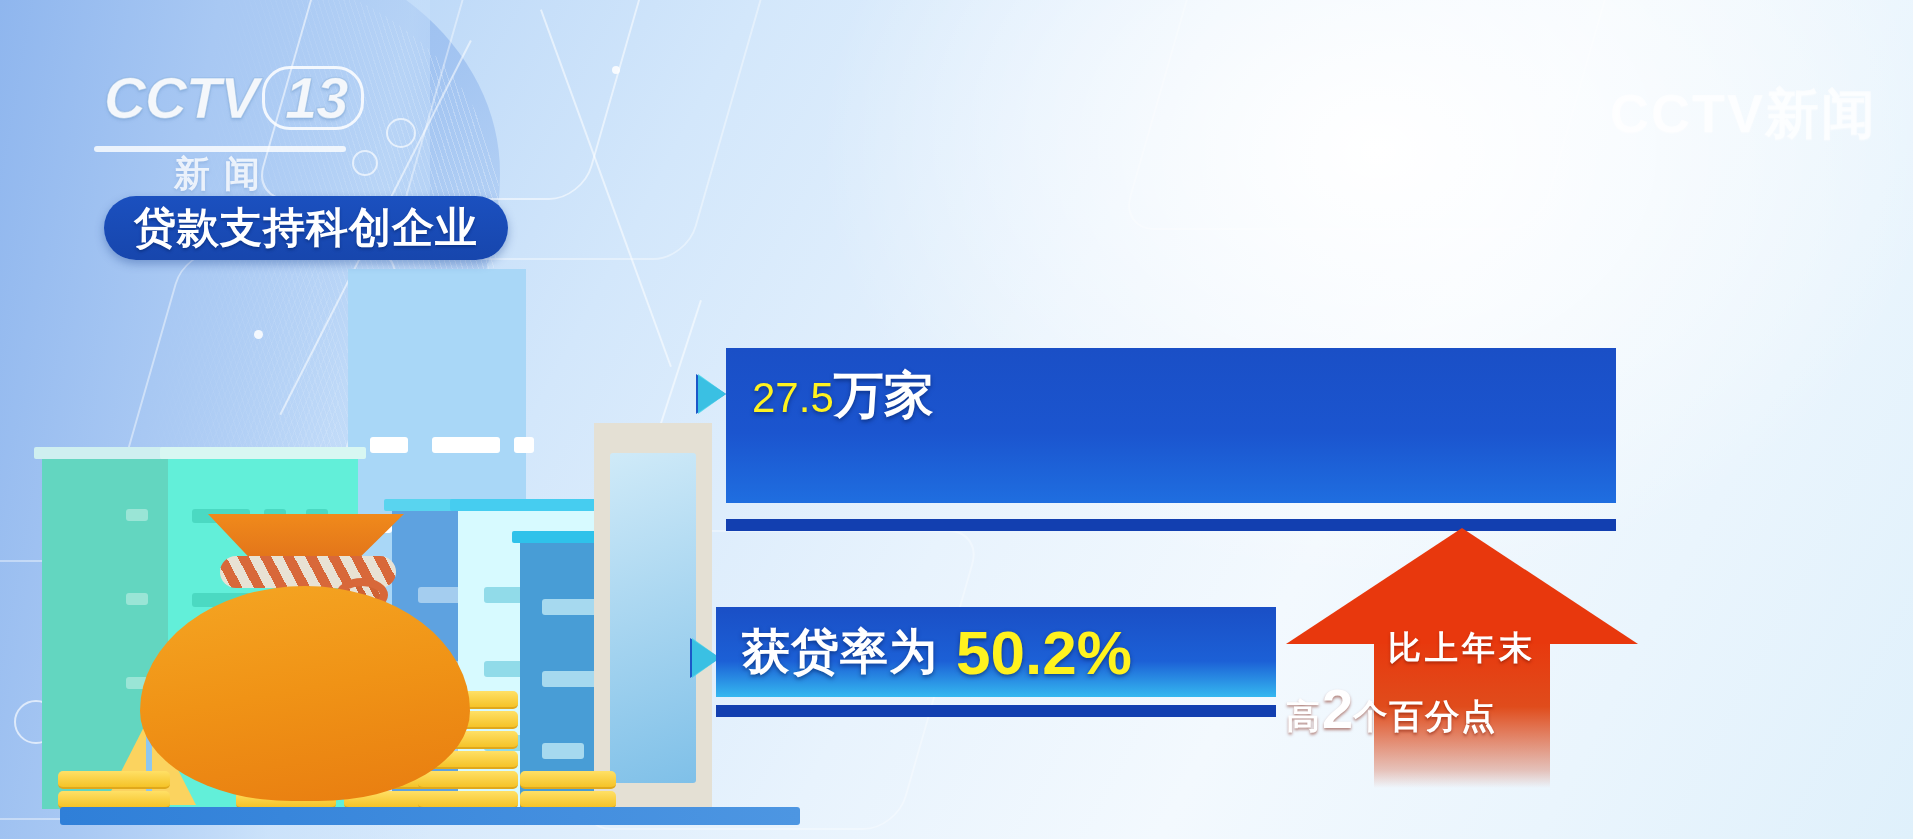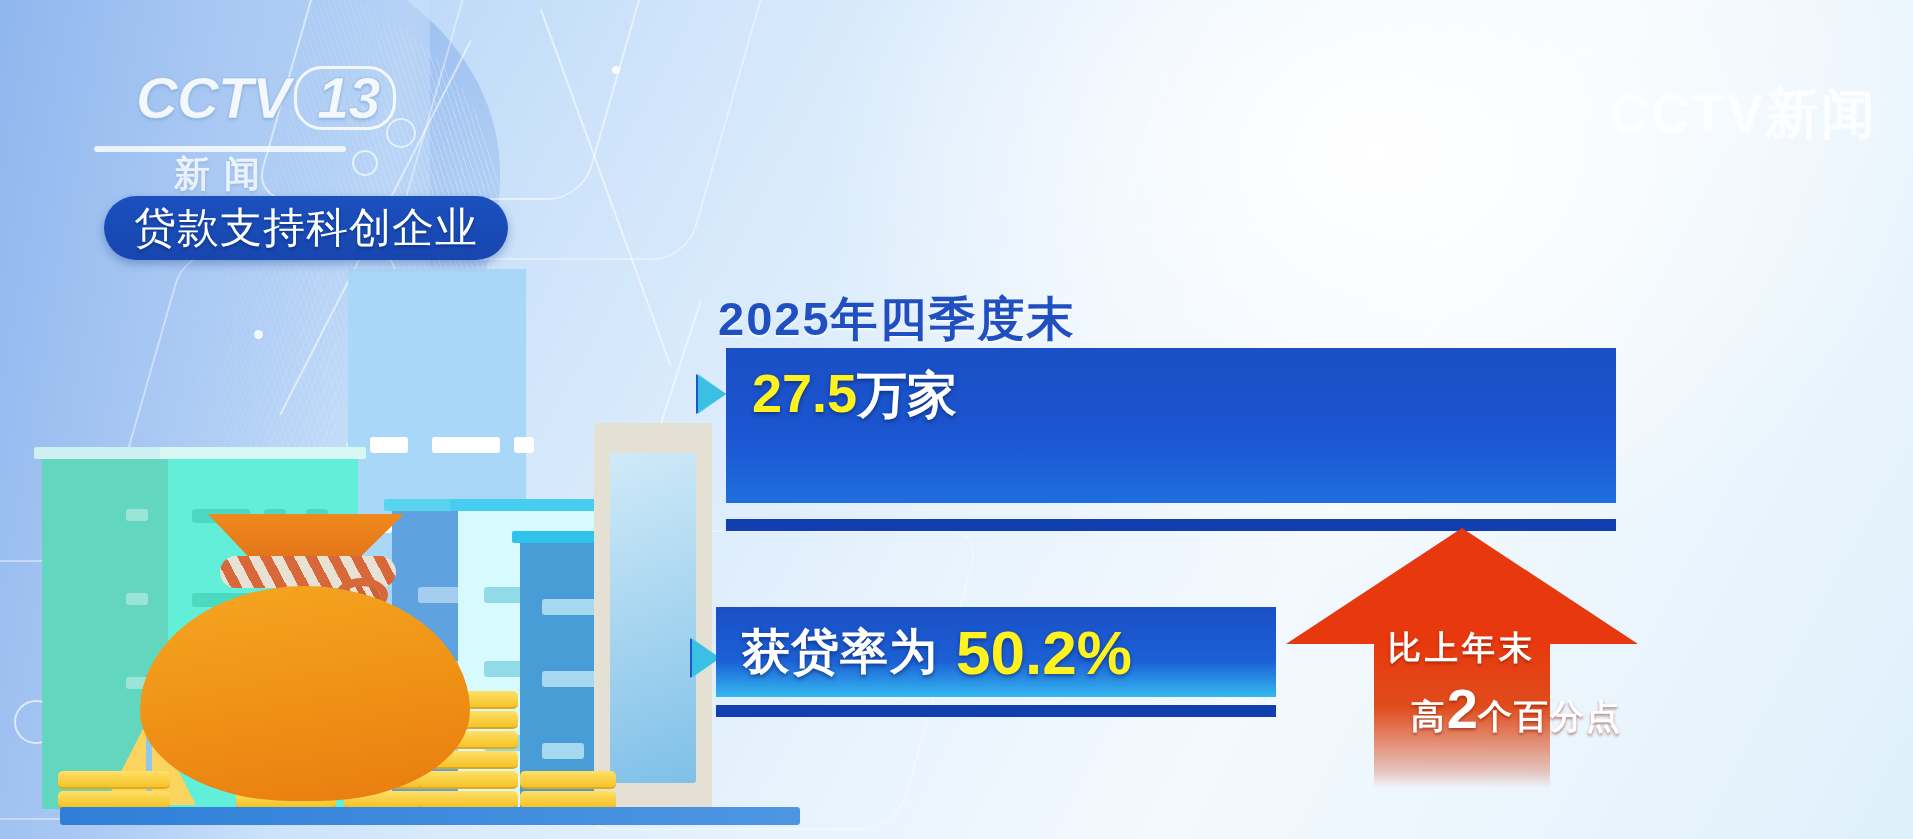--- a/index.html
+++ b/index.html
@@ -70,21 +70,20 @@
 
   
   .logo-wrap { position:absolute; left:104px; top:66px; width:300px; height:110px; }
   .logo-cctv {
     font-size:58px; font-weight:800; font-style:italic; letter-spacing:-1px;
     color:rgba(255,255,255,.92);
     text-shadow:0 2px 3px rgba(120,160,210,.55), 0 0 1px rgba(110,150,200,.9);
     -webkit-text-stroke:1px rgba(150,185,225,.55);
     line-height:1;
     white-space:nowrap;
-    margin-left:32px;
   }
   .logo-13 {
     display:inline-block; margin-left:4px;
     border:3px solid rgba(255,255,255,.85); border-radius:28px;
     padding:0 14px 0 20px;
   }
   .logo-rule {
     position:absolute; left:-10px; top:80px; width:252px; height:6px;
     background:rgba(255,255,255,.8); border-radius:3px;
   }
@@ -147,21 +146,21 @@
   
   .title-pill {
     position:absolute; left:104px; top:196px;
     height:64px; padding:0 30px;
     display:flex; align-items:center;
     background:linear-gradient(180deg,#1b50bf 0%, #1746ad 100%);
     border-radius:32px;
     box-shadow:0 4px 10px rgba(20,60,140,.35);
   }
   .title-main {
-    font-size:42px; font-weight:400; color:#ffffff; letter-spacing:1px;
+    font-size:42px; font-weight:700; color:#ffffff; letter-spacing:1px;
     text-shadow:0 2px 3px rgba(0,30,90,.45);
   }
   .title-accent {
     font-size:42px; font-weight:800; color:#fff06a; letter-spacing:1px;
     margin-left:6px;
     text-shadow:0 2px 3px rgba(0,30,90,.45);
   }
 
   
   .date-line {
@@ -192,21 +191,21 @@
     background:linear-gradient(180deg,#1a4fc6 0%, #1b55cf 55%, #1f6ee0 100%);
     padding:10px 20px 0 26px;
   }
   .stat1 .l1 {
     font-size:48px; font-weight:800; color:#fff; letter-spacing:1px;
     text-shadow:0 2px 4px rgba(0,25,80,.55);
     white-space:nowrap;
   }
   .stat1 .l2 { margin-top:4px; white-space:nowrap; }
   .num-y {
-    font-size:54px; font-weight:700; color:#fff21f;
+    font-size:42px; font-weight:400; color:#fff21f;
     text-shadow:0 2px 4px rgba(0,25,80,.55);
   }
   .unit-w {
     font-size:50px; font-weight:800; color:#fff;
     text-shadow:0 2px 4px rgba(0,25,80,.55);
   }
   .rule1 {
     position:absolute; left:726px; top:519px; width:890px; height:12px;
     background:#123fb0;
   }
@@ -240,21 +239,21 @@
   .ra-shaft {
     position:absolute; left:88px; top:112px; width:176px; height:148px;
     background:linear-gradient(180deg,#e8380d 0%, #e04c1c 45%, rgba(215,95,60,.35) 88%, rgba(200,120,110,0) 100%);
   }
   .ra-l1 {
     position:absolute; left:0; right:0; top:98px; text-align:center;
     font-size:33px; font-weight:800; color:#fff; letter-spacing:4px;
     text-shadow:0 2px 3px rgba(120,20,0,.5);
   }
   .ra-l2 {
-    position:absolute; left:0; right:16px; top:148px; text-align:right;
+    position:absolute; left:0; right:0; top:148px; text-align:left;
     white-space:nowrap;
   }
   .ra-l2 .t { font-size:34px; font-weight:800; color:#fff; letter-spacing:2px;
     text-shadow:0 2px 3px rgba(120,20,0,.5); }
   .ra-l2 .big { font-size:56px; font-weight:800; color:#fff;
     text-shadow:0 2px 3px rgba(120,20,0,.5); }
 </style>
 </head>
 <body>
 
@@ -389,21 +388,20 @@
   <div class="logo-wrap">
     <div class="logo-cctv"><span>CCTV</span><span class="logo-13">13</span></div>
     <div class="logo-rule"></div>
     <div class="logo-news">新闻</div>
   </div>
 
   <div class="title-pill">
     <span class="title-main">贷款支持科创企业</span>
   </div>
 
-  <div class="date-line">2025年四季度末</div>
 
   <div class="bullet b1"></div>
   <div class="stat1">
     <div class="l2">
       <span class="num-y">27.5</span><span class="unit-w">万家</span>
     </div>
   </div>
   <div class="rule1"></div>
 
   <div class="bullet b2"></div>

